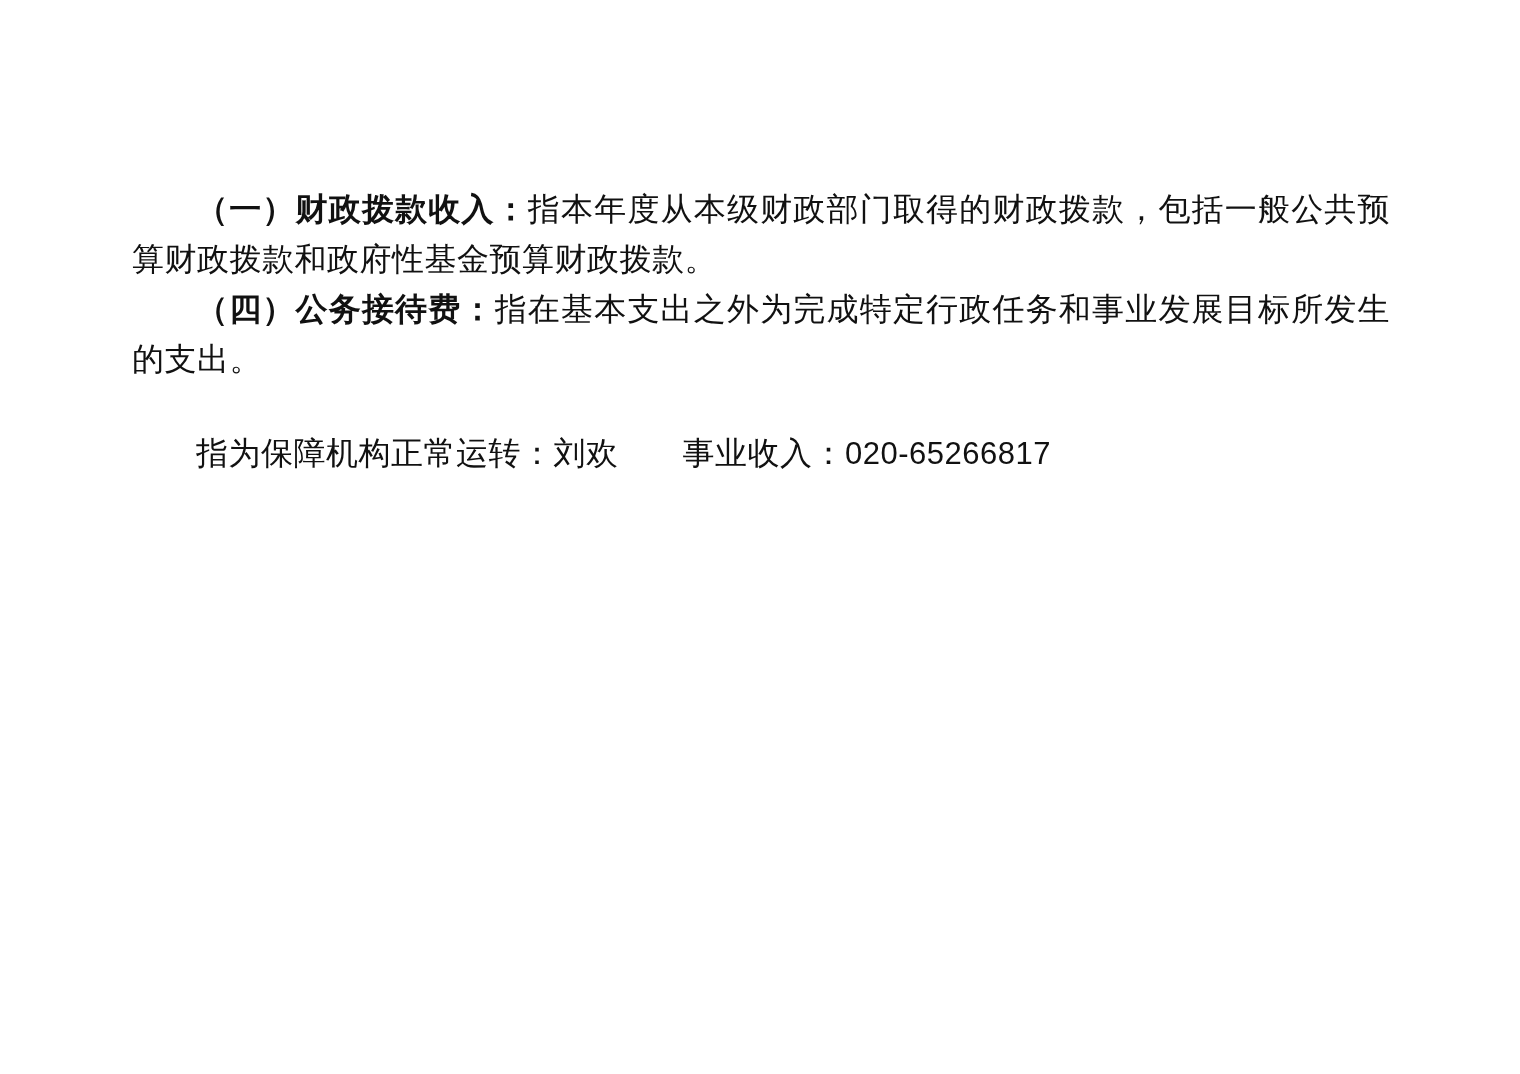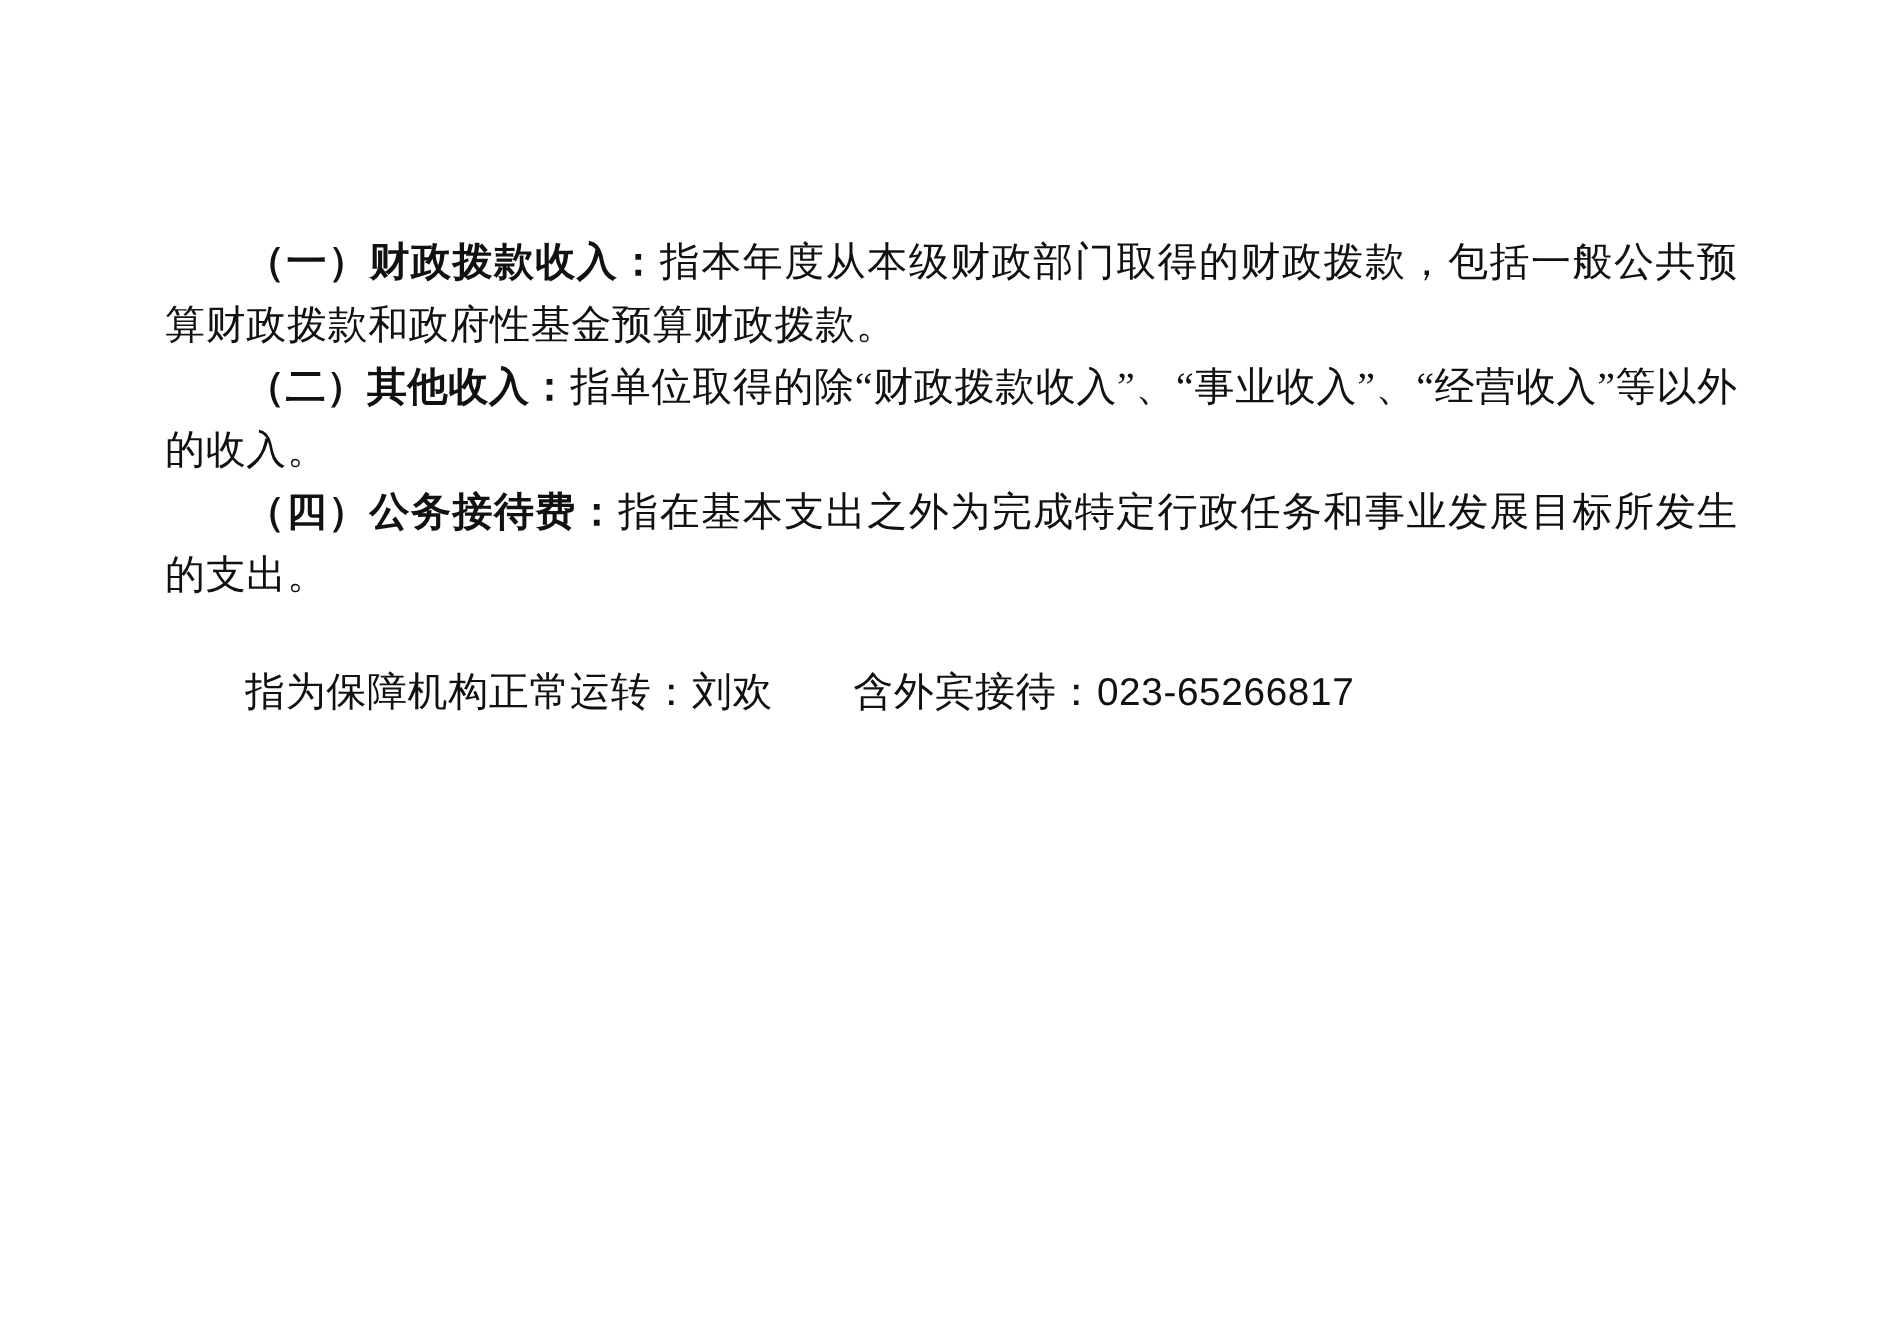--- a/index.html
+++ b/index.html
@@ -58,24 +58,23 @@
   }
 </style>
 </head>
 <body>
 
 <div class="page">
   <div class="content">
 
     <p class="para"><span class="lead">（一）财政拨款收入：</span><span>指本年度从本级财政部门取得的财政拨款，包括一般公共预算财政拨款和政府性基金预算财政拨款。</span></p>
 
-    <p class="para"><span class="lead">（二）其他收入：</span><span>指单位取得的除“财政拨款收入”、“事业收入”、“经营收入”等以外的收入。</span></p>
 
 
     <p class="para"><span class="lead">（四）公务接待费：</span><span>指在基本支出之外为完成特定行政任务和事业发展目标所发生的支出。</span></p>
 
 
-    <p class="contact"><span>指为保障机构正常运转：</span><span>刘欢</span><span class="phone-label">含外宾接待：</span><span class="phone">023-65266817</span></p>
+    <p class="contact"><span>指为保障机构正常运转：</span><span>刘欢</span><span class="phone-label">事业收入：</span><span class="phone">020-65266817</span></p>
 
   </div>
 
   <div class="footer">— 4 —</div>
 </div>
 
 </body></html>

